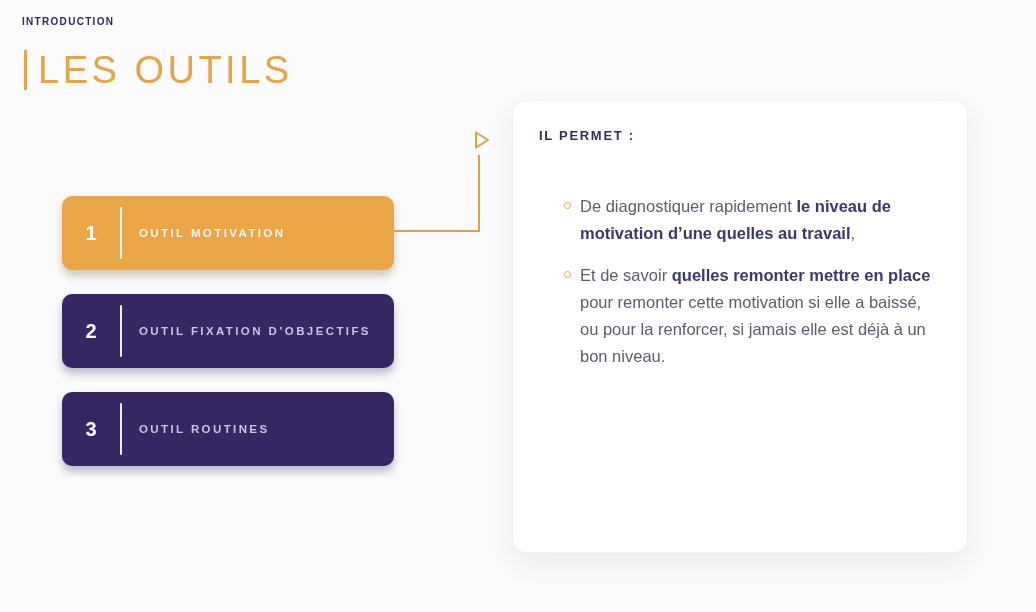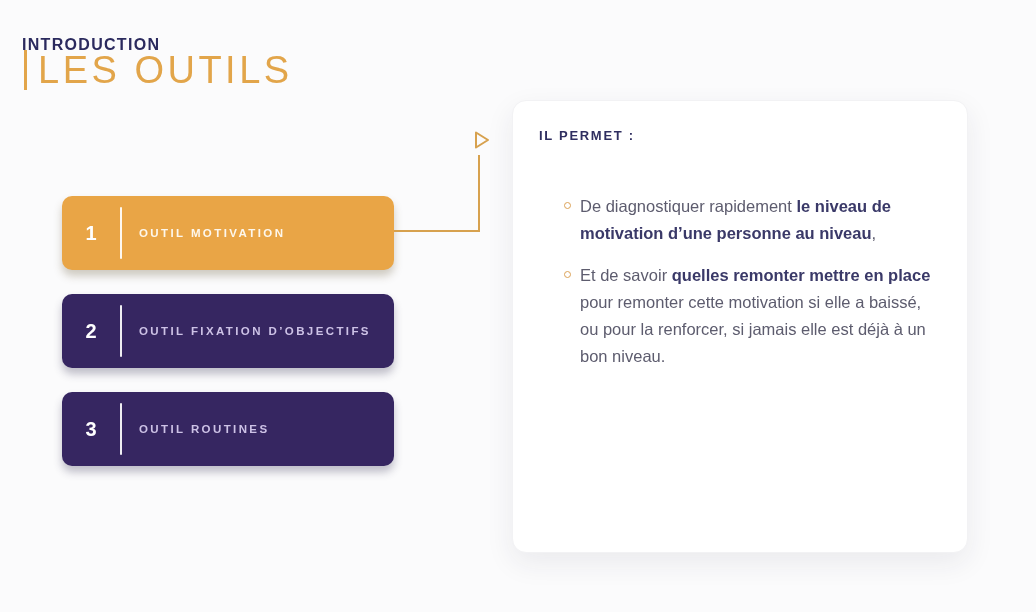--- a/index.html
+++ b/index.html
@@ -6,22 +6,22 @@
   html, body { width: 1036px; height: 612px; }
   body {
     position: relative;
     font-family: "Liberation Sans", "DejaVu Sans", sans-serif;
     background: #FBFBFC;
     overflow: hidden;
   }
 
   
   .kicker {
-    position: absolute; left: 22px; top: 36px;
-    font-size: 16px; font-weight: 700; letter-spacing: 1.3px;
+    position: absolute; left: 22px; top: 16px;
+    font-size: 10px; font-weight: 700; letter-spacing: 1.3px;
     color: #2B2A5E;
   }
   .title-row {
     position: absolute; left: 24px; top: 48px;
     display: flex; align-items: center;
   }
   .title-bar {
     width: 3px; height: 40px; background: #E2A54A; margin-right: 11px;
   }
   .page-title {
@@ -132,20 +132,20 @@
 <div class="conn-v"></div>
 <svg class="conn-arrow" viewBox="0 0 22 22">
   <polygon points="6,3.5 18,11 6,18.5" fill="none" stroke="#D7A14E" stroke-width="2" stroke-linejoin="round"></polygon>
 </svg>
 
 <div class="card">
   <div class="card-heading">IL PERMET :</div>
   <ul class="bullet-list">
     <li class="bullet-item">
       <span class="bullet-ring"></span>
-      <span class="bullet-text"><span>De diagnostiquer rapidement </span><strong>le niveau de motivation d’une personne au niveau</strong><span>,</span></span>
+      <span class="bullet-text"><span>De diagnostiquer rapidement </span><strong>le niveau de motivation d’une quelles au travail</strong><span>,</span></span>
     </li>
     <li class="bullet-item">
       <span class="bullet-ring"></span>
       <span class="bullet-text"><span>Et de savoir </span><strong>quelles remonter mettre en place</strong><span> pour remonter cette motivation si elle a baissé, ou pour la renforcer, si jamais elle est déjà à un bon niveau.</span></span>
     </li>
   </ul>
 </div>
 
 </body></html>

